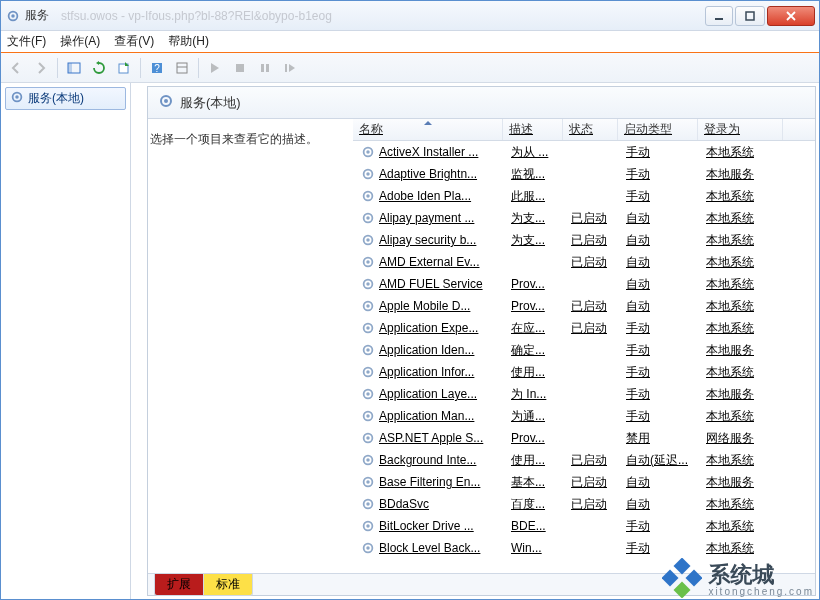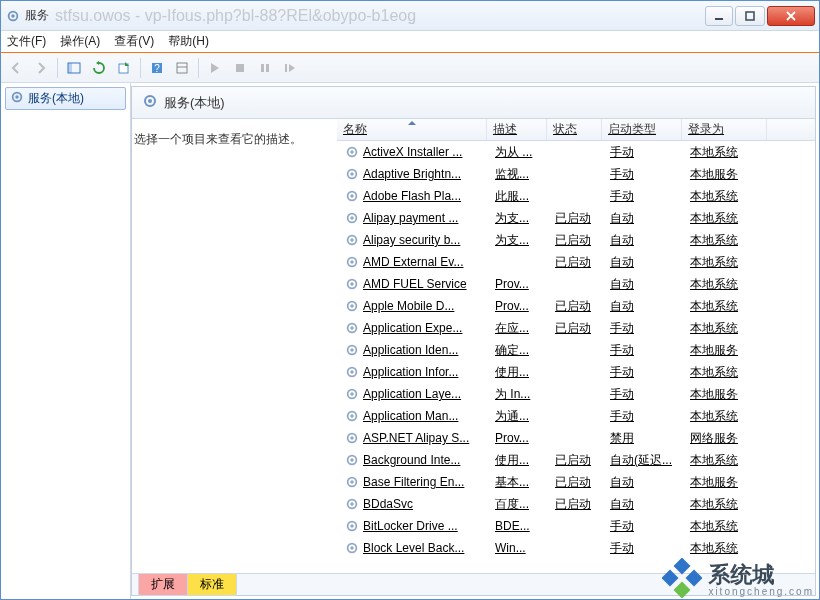--- a/index.html
+++ b/index.html
@@ -1,33 +1,33 @@
 <!DOCTYPE html>
 <html><head>
 <meta charset="utf-8">
 <style>
   * { box-sizing: border-box; margin: 0; padding: 0; font-family: "Microsoft YaHei", "Segoe UI", Tahoma, sans-serif; }
   body { width: 820px; height: 600px; background: #fff; overflow: hidden; position: relative; }
   .window { width: 820px; height: 600px; border: 1px solid #5a8fcf; background: #fff; display: flex; flex-direction: column; }
   .titlebar { height: 30px; background: linear-gradient(#f6f9fd,#e6eef8); display: flex; align-items: center; padding: 0 4px; border-bottom: 1px solid #cfd8e5; }
   .titlebar .icon { width: 16px; height: 16px; display: flex; align-items: center; justify-content: center; margin-right: 4px; }
   .title-text { font-size: 12px; color: #333; flex: 0 0 auto; }
-  .title-faded { font-size: 16px; color: rgba(120,120,130,.35); margin-left: 6px; flex: 1; white-space: nowrap; overflow: hidden; }
+  .title-faded { font-size: 12px; color: rgba(120,120,130,.35); margin-left: 12px; flex: 1; white-space: nowrap; overflow: hidden; }
   .win-controls { display: flex; gap: 2px; }
   .win-btn { width: 28px; height: 20px; border: 1px solid #b7c5d8; border-radius: 3px; background: linear-gradient(#fdfdfd,#e8eef6); display: flex; align-items: center; justify-content: center; cursor: pointer; }
   .win-btn.max { width: 30px; }
   .win-btn.close { width: 48px; background: linear-gradient(#f08c7a,#d9402a); border-color: #a82c1c; }
   .win-btn svg { display: block; }
   .menubar { height: 22px; display: flex; align-items: center; padding: 0 6px; gap: 14px; font-size: 12px; color: #222; border-bottom: 1px solid #f97316; }
   .menubar span { cursor: default; }
   .toolbar { height: 30px; display: flex; align-items: center; padding: 0 4px; gap: 3px; border-bottom: 1px solid #d3dbe6; background: linear-gradient(#f7f9fc,#eef3f9); }
   .tb-btn { width: 22px; height: 22px; border: 1px solid transparent; border-radius: 2px; display: flex; align-items: center; justify-content: center; cursor: pointer; }
   .tb-btn.disabled { opacity: .35; cursor: default; }
   .tb-sep { width: 1px; height: 20px; background: #cfd8e5; margin: 0 2px; }
-  .content { flex: 1; display: flex; min-height: 0; }
+  .content { flex: 1; display: flex; min-height: 0; gap: 16px; }
   .nav-pane { width: 130px; border-right: 1px solid #cfd8e5; padding: 4px; }
   .nav-item { font-size: 12px; color: #0a3a7a; display: flex; align-items: center; gap: 4px; padding: 2px 4px; border: 1px solid #9cb8e0; background: linear-gradient(#f2f7ff,#e3eefb); border-radius: 2px; }
   .main-pane { flex: 1; display: flex; flex-direction: column; border: 1px solid #c4cfdd; margin: 3px 3px 3px 0; }
   .pane-header { height: 32px; display: flex; align-items: center; padding: 0 10px; gap: 6px; font-size: 13px; color: #333; border-bottom: 1px solid #cfd8e5; background: linear-gradient(#fafcfe,#eef3f9); }
   .pane-body { flex: 1; display: flex; min-height: 0; }
   .desc-pane { width: 205px; padding: 12px 2px; font-size: 12px; color: #333; }
   .table-wrap { flex: 1; display: flex; flex-direction: column; min-height: 0; text-decoration: underline; }
   .thead { display: flex; height: 22px; border-bottom: 1px solid #d3dbe6; background: linear-gradient(#fbfcfe,#eef3f9); font-size: 12px; color: #333; }
   .th { display: flex; align-items: center; padding: 0 6px; border-right: 1px solid #e0e6ef; cursor: pointer; position: relative; }
   .th.sort::after { content: ""; position: absolute; top: 2px; left: 50%; transform: translateX(-50%); border-left: 4px solid transparent; border-right: 4px solid transparent; border-bottom: 4px solid #5a7db5; }
@@ -38,21 +38,21 @@
   .col-logon { width: 85px; }
   .tbody { flex: 1; overflow-y: scroll; font-size: 12px; }
   .row { display: flex; height: 22px; align-items: center; padding-left: 2px; }
   .cell { padding: 0 6px; white-space: nowrap; overflow: hidden; text-overflow: ellipsis; }
   .cell.col-name { display: flex; align-items: center; gap: 4px; }
   .svc-icon { width: 14px; height: 14px; flex: 0 0 auto; }
   .tab-strip { height: 22px; border-top: 1px solid #cfd8e5; display: flex; align-items: flex-end; padding-left: 6px; font-size: 12px; background: #f4f7fb; }
   .tab { padding: 2px 12px; border: 1px solid #cfd8e5; border-top: none; background: #fde047; cursor: pointer; position: relative; top: 1px; }
   .tab:first-child { border-bottom-left-radius: 3px; }
   .tab:last-child { border-bottom-right-radius: 3px; border-left: none; }
-  .tab.active { background: #fca5a5; font-weight: normal; }
+  .tab.active { background: #b91c1c; font-weight: normal; }
   .watermark { position: absolute; right: 6px; bottom: 2px; display: flex; align-items: center; gap: 6px; color: #3a4a58; font-size: 22px; justify-content: space-between; }
   .watermark .sub { font-size: 10px; letter-spacing: 2px; color: #7a8896; display: block; margin-top: -4px; }
   ::-webkit-scrollbar { width: 16px; }
   ::-webkit-scrollbar-track { background: #f0f3f8; border-left: 1px solid #dde4ee; }
   ::-webkit-scrollbar-thumb { background: #cdd7e4; border: 1px solid #b7c3d4; border-radius: 2px; }
   ::-webkit-scrollbar-button { height: 16px; background: #eef2f8; border: 1px solid #cdd7e4; }
 </style>
 </head>
 <body>
 
@@ -218,21 +218,21 @@
                 <div class="cell col-status"></div>
                 <div class="cell col-start">手动</div>
                 <div class="cell col-logon">本地服务</div>
               </div>
               <div class="row">
                 <div class="cell col-name">
                   <svg class="svc-icon" viewBox="0 0 16 16">
                     <circle cx="8" cy="8" r="5" fill="none" stroke="#8fa8c8" stroke-width="2"></circle>
                     <circle cx="8" cy="8" r="2" fill="#8fa8c8"></circle>
                   </svg>
-                  <span>Adobe Flash Pla...</span>
+                  <span>Adobe Iden Pla...</span>
                 </div>
                 <div class="cell col-desc">此服...</div>
                 <div class="cell col-status"></div>
                 <div class="cell col-start">手动</div>
                 <div class="cell col-logon">本地系统</div>
               </div>
               <div class="row">
                 <div class="cell col-name">
                   <svg class="svc-icon" viewBox="0 0 16 16">
                     <circle cx="8" cy="8" r="5" fill="none" stroke="#8fa8c8" stroke-width="2"></circle>
@@ -361,21 +361,21 @@
                 <div class="cell col-status"></div>
                 <div class="cell col-start">手动</div>
                 <div class="cell col-logon">本地系统</div>
               </div>
               <div class="row">
                 <div class="cell col-name">
                   <svg class="svc-icon" viewBox="0 0 16 16">
                     <circle cx="8" cy="8" r="5" fill="none" stroke="#8fa8c8" stroke-width="2"></circle>
                     <circle cx="8" cy="8" r="2" fill="#8fa8c8"></circle>
                   </svg>
-                  <span>ASP.NET Alipay S...</span>
+                  <span>ASP.NET Apple S...</span>
                 </div>
                 <div class="cell col-desc">Prov...</div>
                 <div class="cell col-status"></div>
                 <div class="cell col-start">禁用</div>
                 <div class="cell col-logon">网络服务</div>
               </div>
               <div class="row">
                 <div class="cell col-name">
                   <svg class="svc-icon" viewBox="0 0 16 16">
                     <circle cx="8" cy="8" r="5" fill="none" stroke="#8fa8c8" stroke-width="2"></circle>

